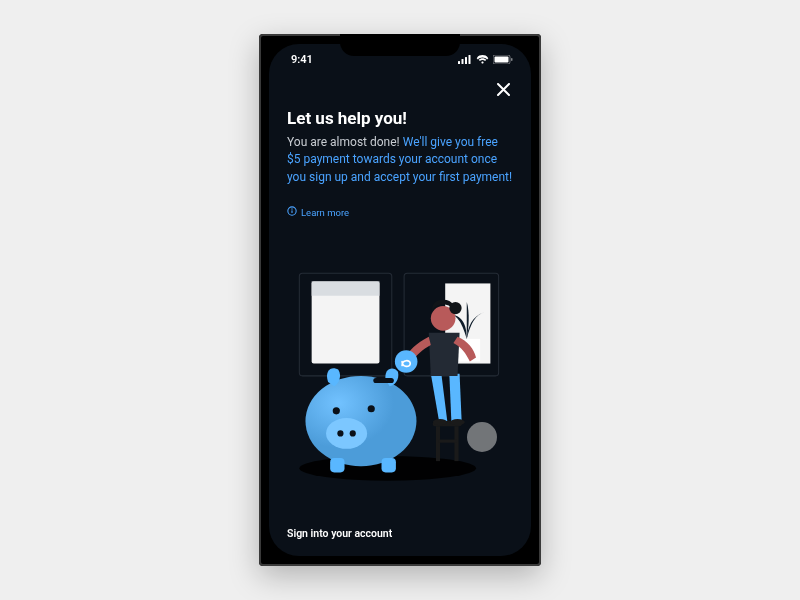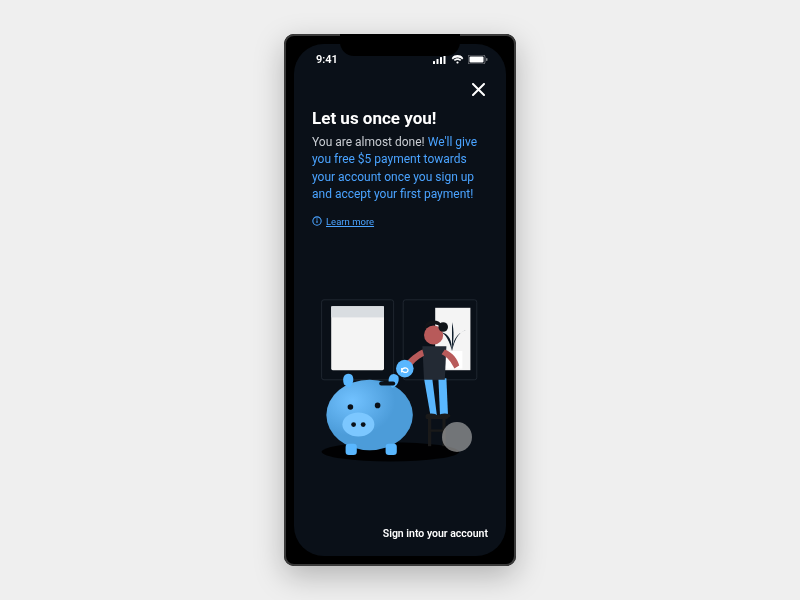--- a/index.html
+++ b/index.html
@@ -5,24 +5,24 @@
   * { box-sizing: border-box; margin: 0; padding: 0; }
   html, body { width: 800px; height: 600px; }
   body {
     background: #efefef;
     display: flex;
     align-items: center;
     justify-content: center;
     font-family: -apple-system, BlinkMacSystemFont, "Segoe UI", Roboto, Helvetica, Arial, sans-serif;
   }
   .phone {
-    width: 232px;
+    width: 282px;
     height: 532px;
     background: #000;
-    border-radius: 10px;
+    border-radius: 4px;
     padding: 10px;
     box-shadow: 0 10px 30px rgba(0,0,0,0.25), inset 0 0 0 2px #3a3a3a;
     position: relative;
   }
   .screen {
     width: 100%;
     height: 100%;
     background: #0a1018;
     border-radius: 30px;
     overflow: hidden;
@@ -60,23 +60,22 @@
     width: 20px; height: 20px;
     display: flex; align-items: center; justify-content: center;
     cursor: pointer;
     color: #fff;
   }
   .title { font-size: 17px; font-weight: 700; margin-bottom: 6px; }
   .subtitle { font-size: 12px; line-height: 1.45; color: #c8ccd2; }
   .subtitle .highlight { color: #4aa3ff; }
   .learn-more {
     display: inline-flex; align-items: center; gap: 4px;
-    font-size: 9.5px; color: #4aa3ff; margin-top: 12px;
-    cursor: pointer;
-    text-decoration: underline;
+    font-size: 9.5px; color: #4aa3ff; margin-top: 20px;
+    cursor: pointer;
   }
   .learn-more svg { width: 10px; height: 10px; }
   .illus {
     flex: 1;
     margin-top: 14px;
     display: flex;
     align-items: center;
     justify-content: center;
   }
   .illus svg { width: 100%; height: auto; max-height: 230px; }
@@ -85,21 +84,21 @@
     color: #fff;
     text-align: center;
     padding: 11px 0;
     border-radius: 6px;
     font-size: 11px;
     font-weight: 600;
     cursor: pointer;
     margin-top: 6px;
   }
   .btn-secondary {
-    text-align: right;
+    text-align: left;
     padding: 10px 0 2px 0;
     font-size: 10.5px;
     font-weight: 600;
     color: #fff;
     cursor: pointer;
   }
   .touch-dot {
     position: absolute;
     width: 30px; height: 30px;
     border-radius: 50%;
@@ -148,21 +147,21 @@
       <div class="close-row">
         <div class="close-btn">
           <span>
             <svg width="13" height="13" viewBox="0 0 13 13">
                 <path d="M1 1 L12 12 M12 1 L1 12" stroke="#fff" stroke-width="2" stroke-linecap="round"></path>
               </svg>
           </span>
         </div>
       </div>
 
-      <div class="title">Let us once you!</div>
+      <div class="title">Let us help you!</div>
       <div class="subtitle">
         <span>You are almost done! </span><span class="highlight">We'll give you free $5 payment towards your account once you sign up and accept your first payment!</span>
       </div>
       <div class="learn-more">
         <span>
           <svg viewBox="0 0 12 12">
               <circle cx="6" cy="6" r="5" fill="none" stroke="#4aa3ff" stroke-width="1.3"></circle>
               <circle cx="6" cy="3.6" r="0.8" fill="#4aa3ff"></circle>
               <rect x="5.3" y="5" width="1.4" height="3.4" rx="0.7" fill="#4aa3ff"></rect>
             </svg>

